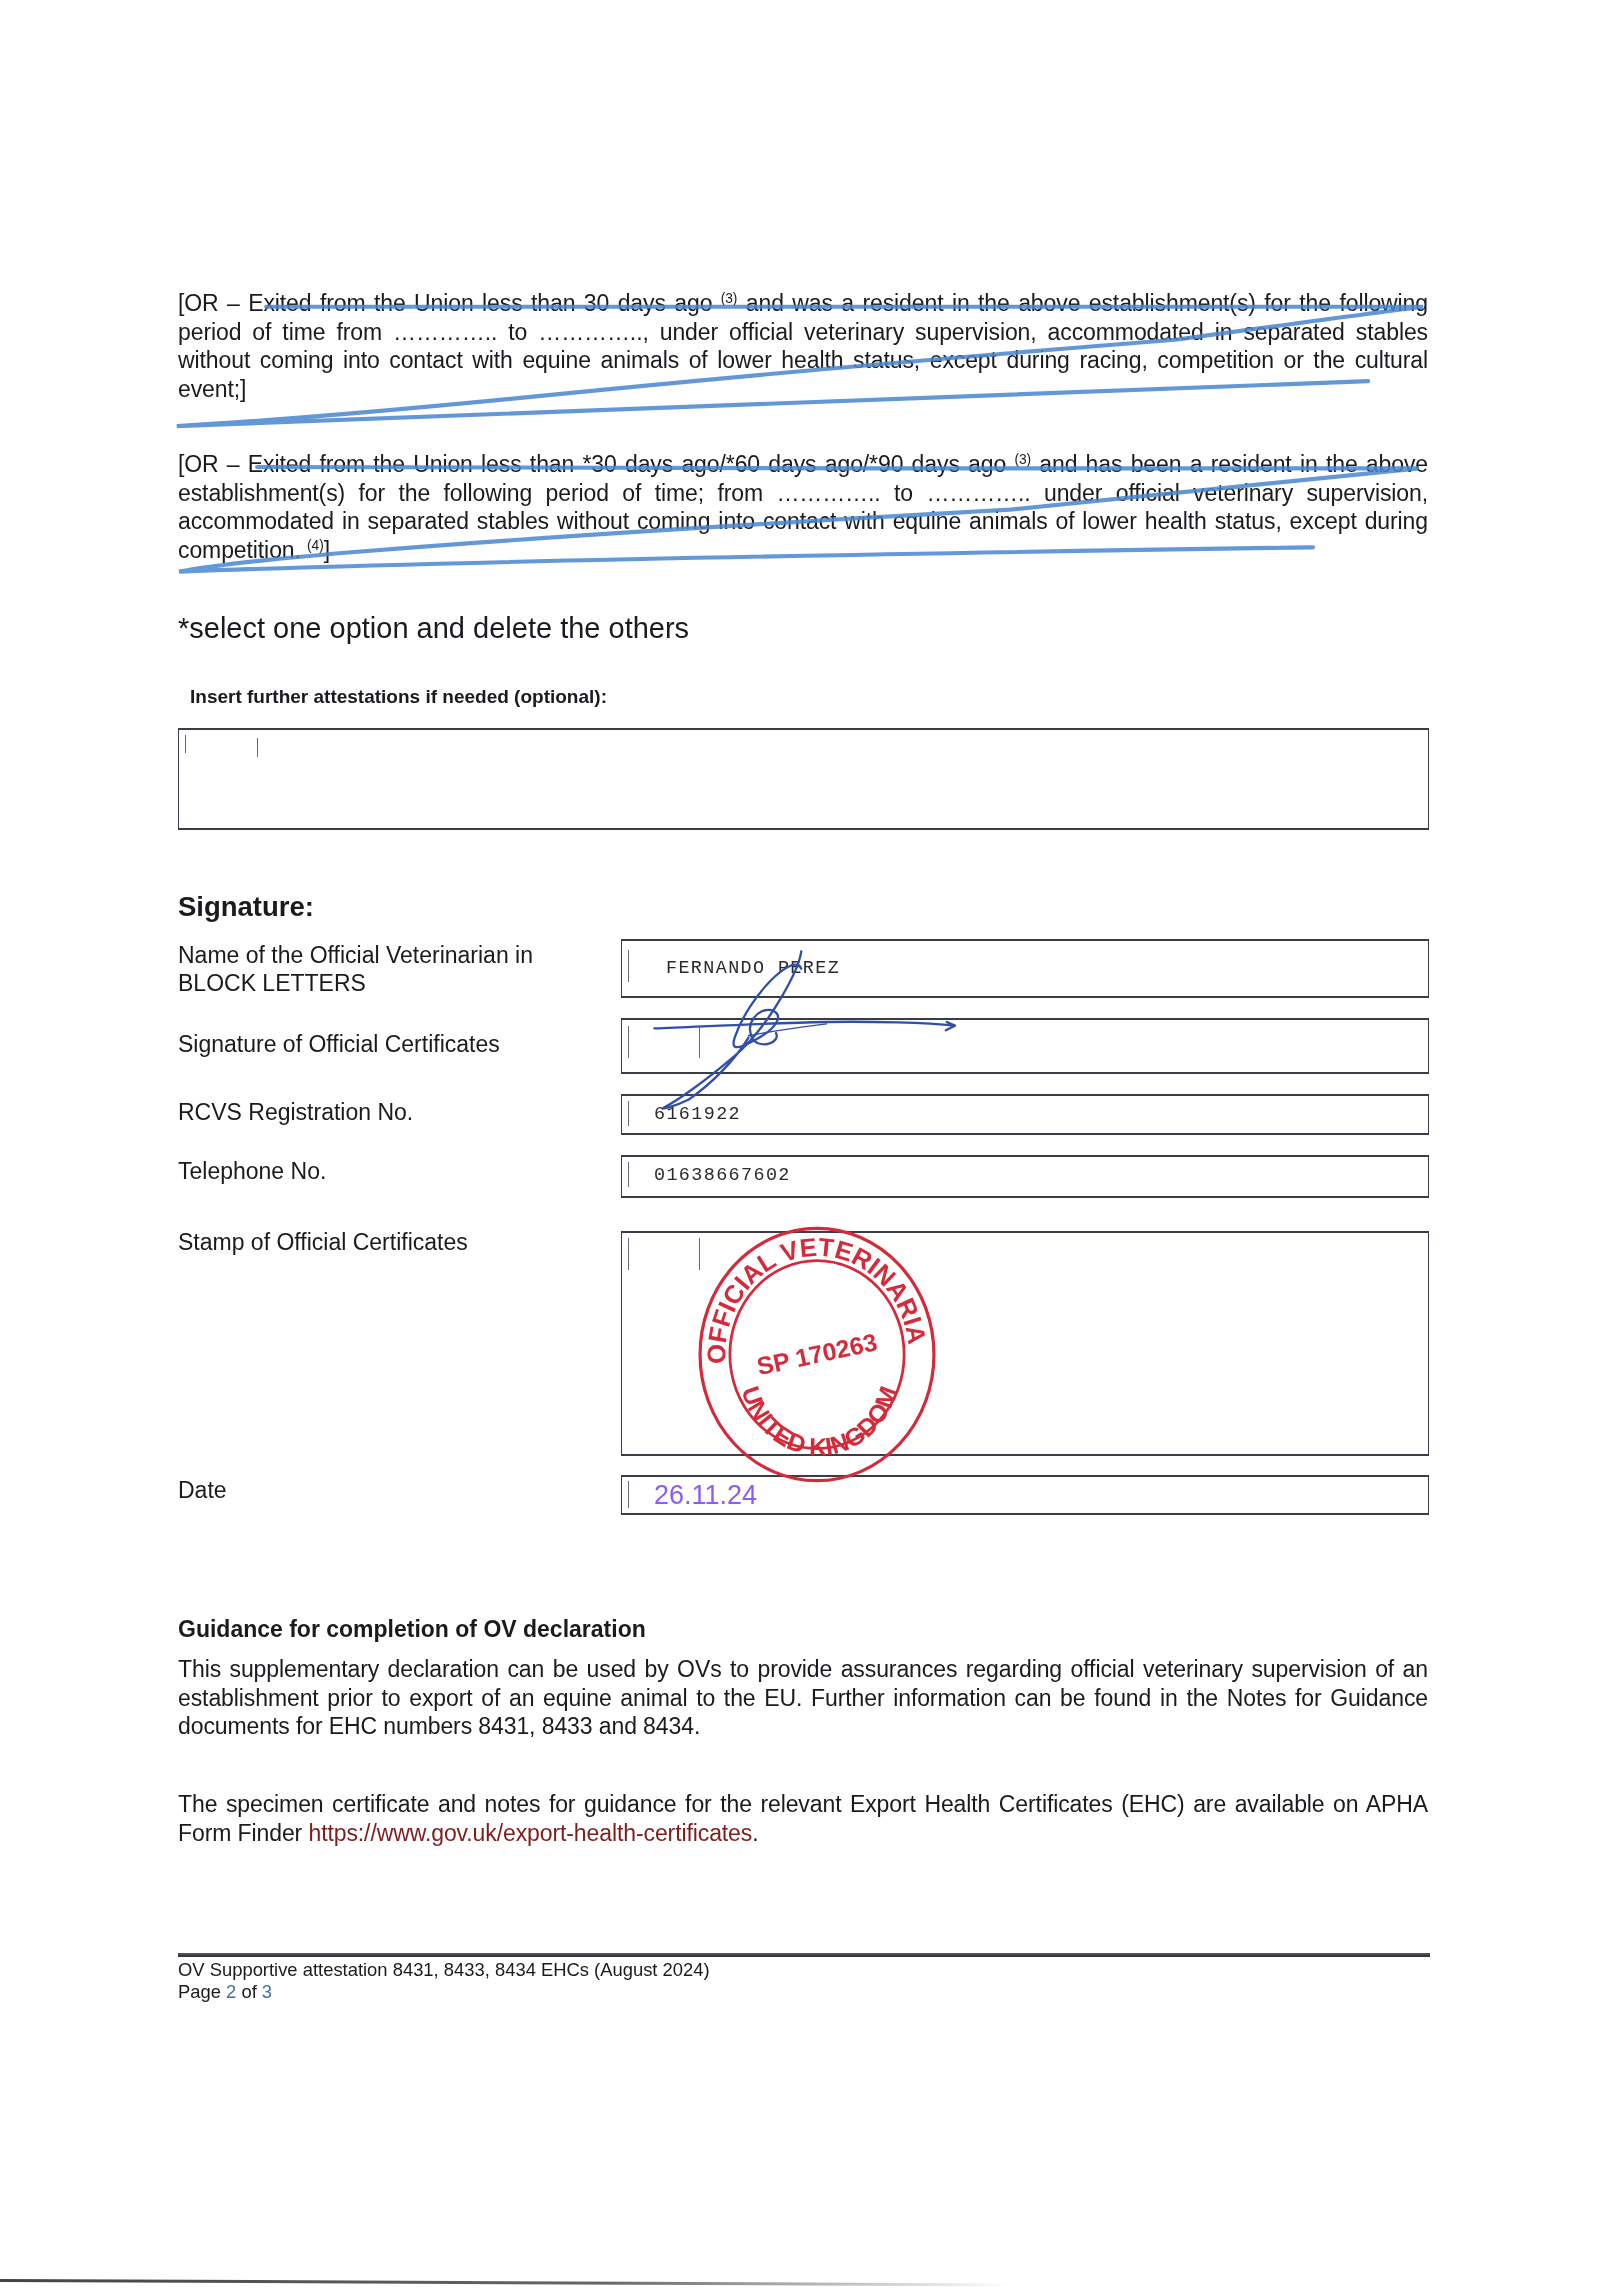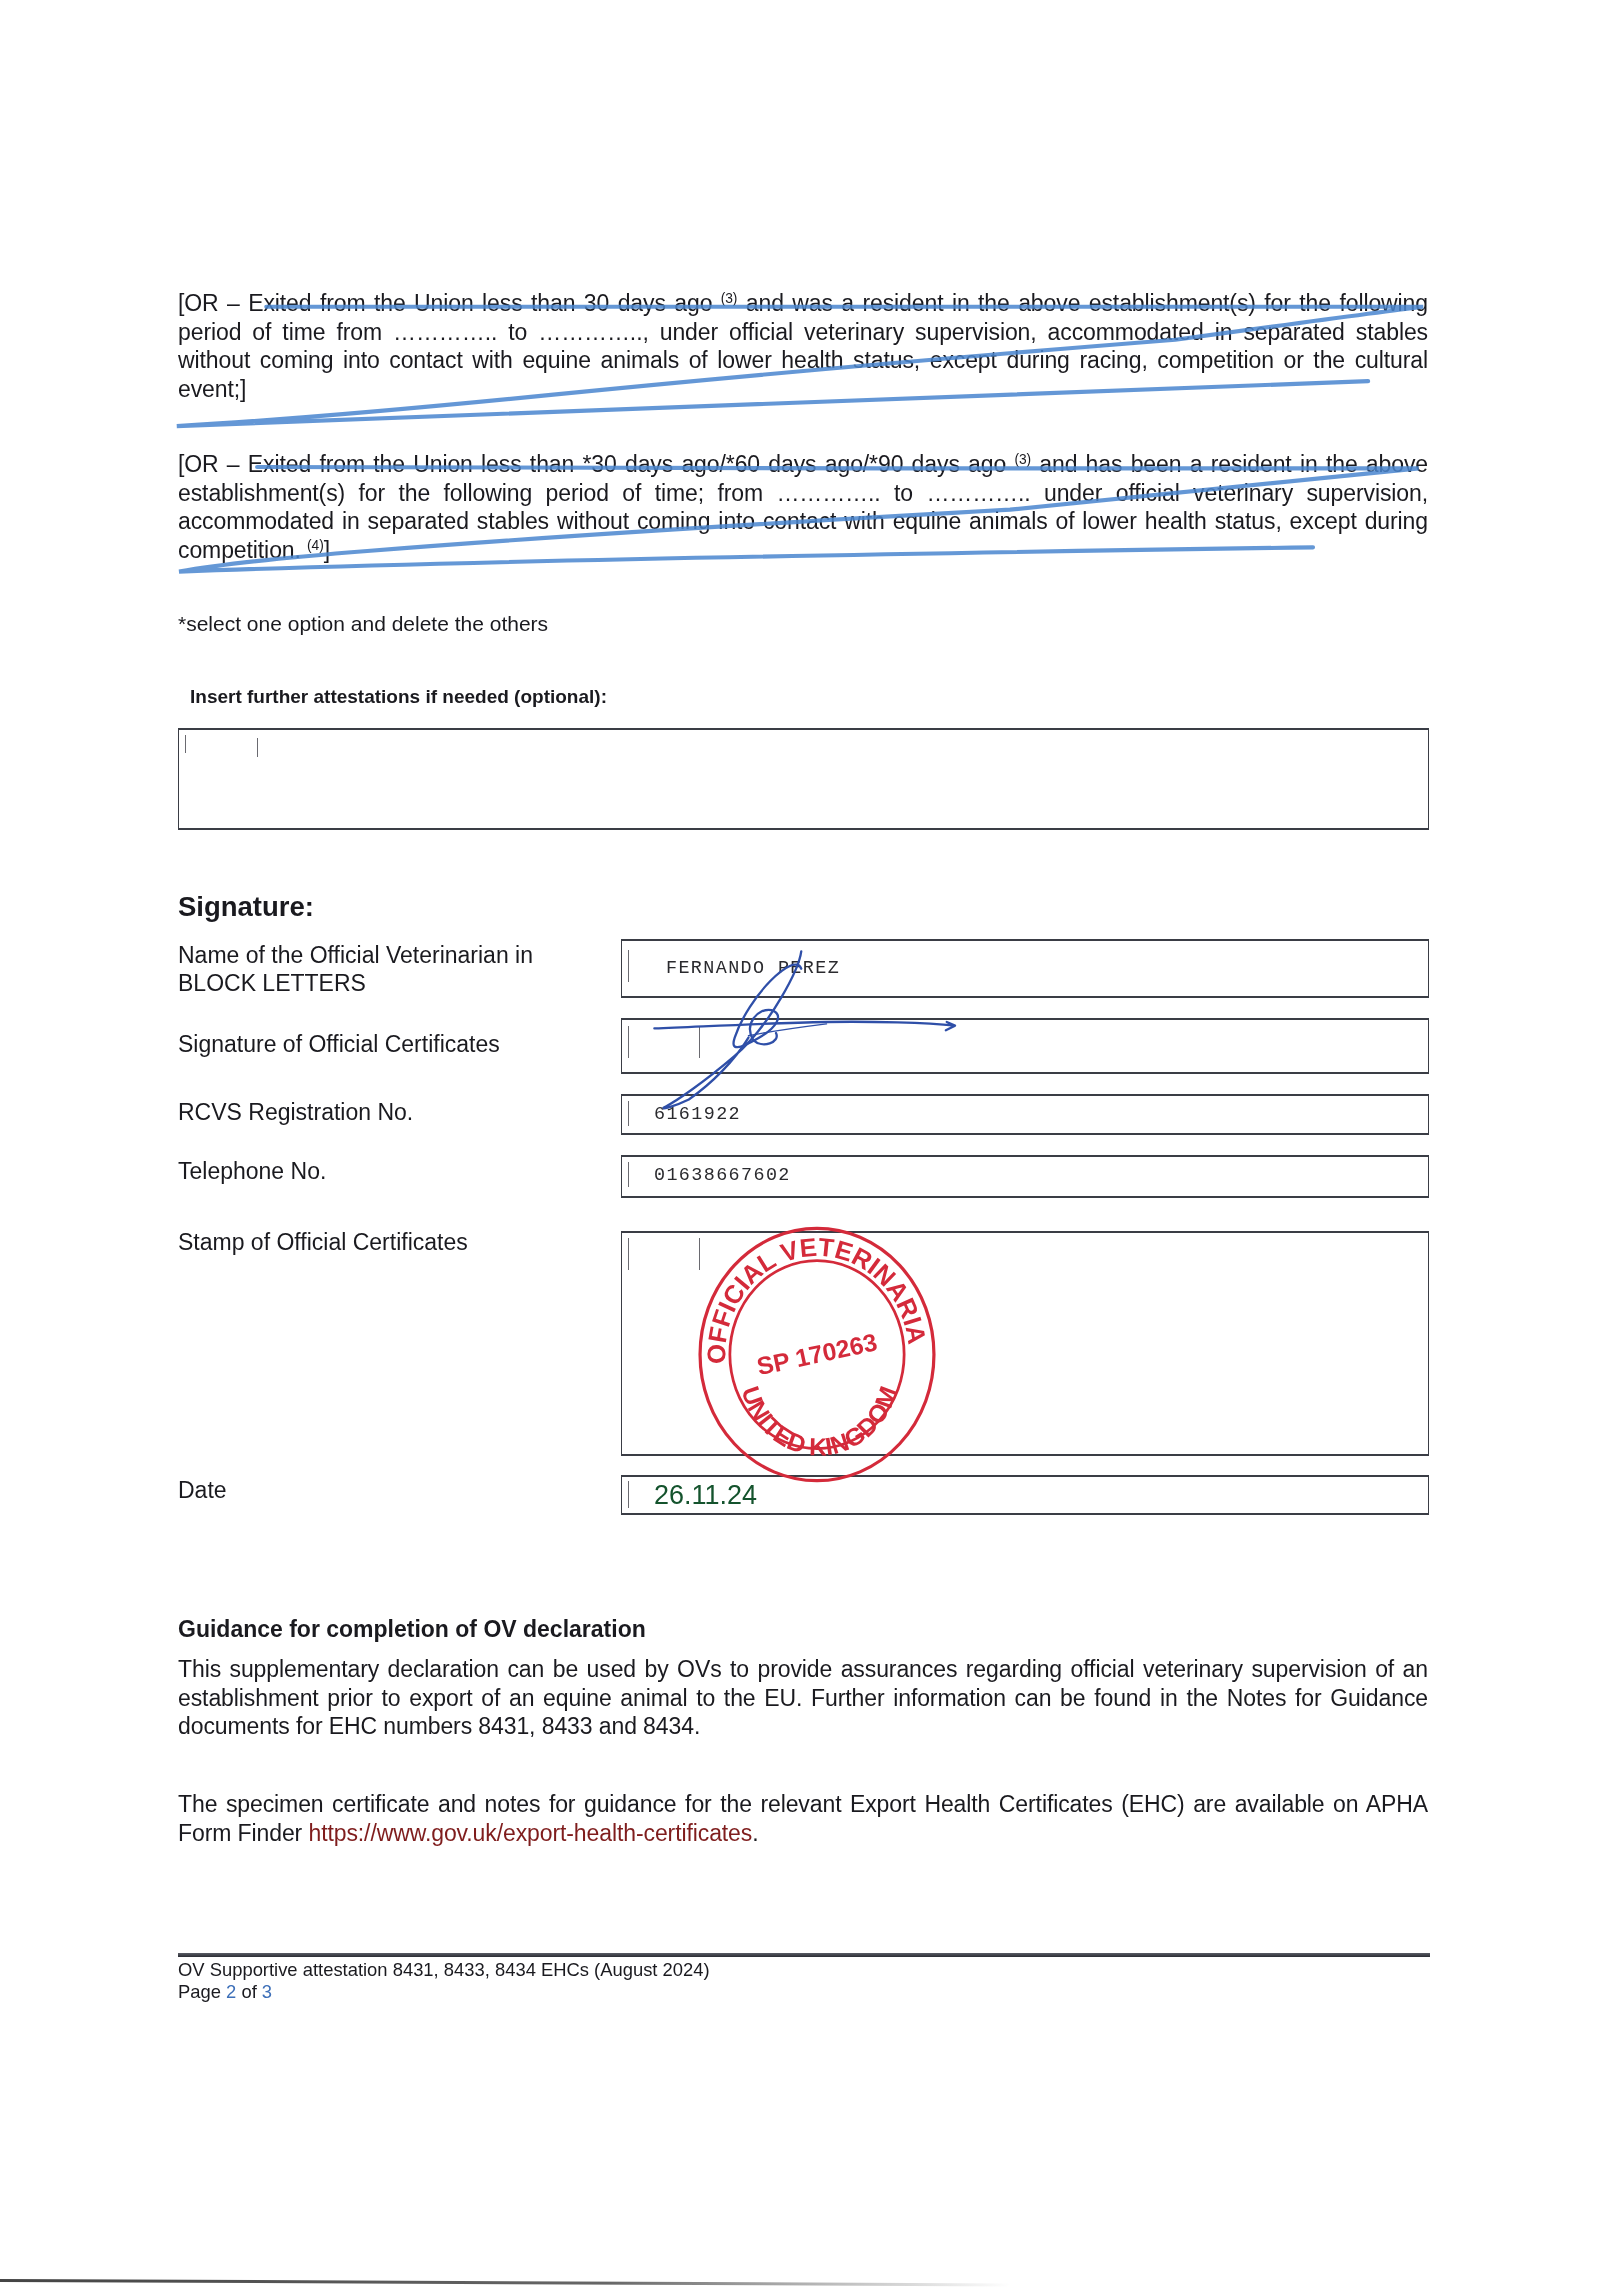--- a/index.html
+++ b/index.html
@@ -13,21 +13,21 @@
       position: absolute; left: 178px; width: 1250px;
       font-size: 23px; line-height: 28.5px; text-align: justify; text-align-last: left;
       letter-spacing: -0.1px;
     }
     .para sup { font-size: 13.8px; vertical-align: 8.3px; line-height: 0; }
     #para1 { top: 289px; }
     #para2 { top: 450px; }
 
     .scribble { position: absolute; left: 0; top: 0; pointer-events: none; }
 
-    .note { position: absolute; left: 178px; top: 612px; font-size: 21px; }
+    .note { position: absolute; left: 178px; top: 612px; font-size: 29px; }
 
     .section-h {
       position: absolute; font-weight: bold; font-size: 27.5px;
     }
     #attest-heading { left: 190px; top: 686px; font-size: 19px; }
     #sig-heading { left: 178px; top: 891px; }
 
     .box {
       position: absolute; left: 178px; width: 1251px; box-sizing: border-box;
       border: 1.4px solid #3a3d45; border-top-width: 2.3px; border-bottom-width: 2.3px;
@@ -48,21 +48,21 @@
     .field-value {
       position: absolute; left: 44px; font-family: "Liberation Mono", monospace;
       font-size: 18.4px; color: #2a2a2e; letter-spacing: 1.4px;
     }
     #f-name { top: 939px; height: 59px; }
     #f-sig { top: 1018px; height: 56px; }
     #f-rcvs { top: 1094px; height: 41px; }
     #f-tel { top: 1155px; height: 43px; }
     #f-stamp { top: 1231px; height: 225px; }
     #f-date { top: 1475px; height: 40px; }
-    #f-date .field-value { font-family: "Liberation Sans", sans-serif; font-size: 27px; left: 32px; top: 2.8px; letter-spacing: 0; color: #14532d; }
+    #f-date .field-value { font-family: "Liberation Sans", sans-serif; font-size: 27px; left: 32px; top: 2.8px; letter-spacing: 0; color: #8b5cf6; }
 
     #l-name { top: 942px; }
     #l-sig { top: 1031px; }
     #l-rcvs { top: 1099px; }
     #l-tel { top: 1158px; }
     #l-stamp { top: 1229px; }
     #l-date { top: 1477px; }
 
     .stamp { position: absolute; left: 684px; top: 1217px; pointer-events: none; }
     .signature { position: absolute; left: 597px; top: 918px; pointer-events: none; }

